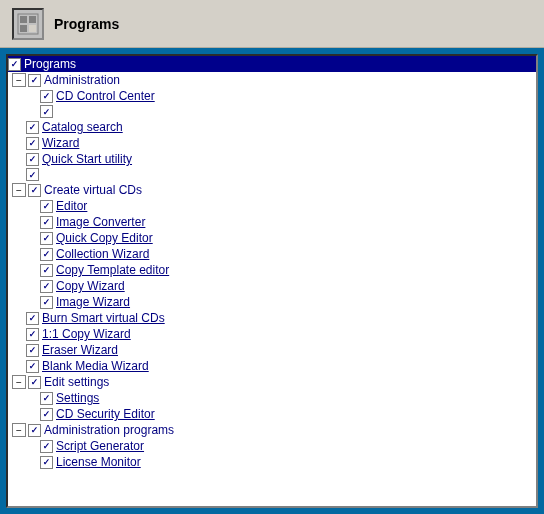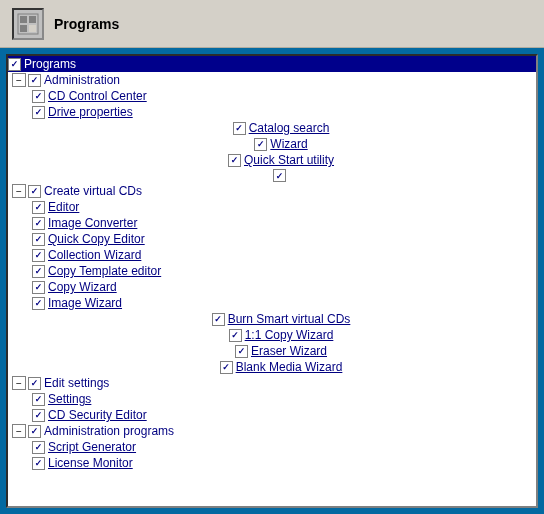--- a/index.html
+++ b/index.html
@@ -126,22 +126,22 @@
       align-items: center;
       justify-content: center;
       font-size: 10px;
       color: #000;
       margin-right: 2px;
       flex-shrink: 0;
       cursor: pointer;
     }
 
     .indent-1 { padding-left: 4px; }
-    .indent-2 { padding-left: 18px; justify-content: center; }
-    .indent-3 { padding-left: 24px; }
+    .indent-2 { padding-left: 18px; }
+    .indent-3 { padding-left: 32px; }
 
     .item-label {
       color: #000080;
       text-decoration: underline;
     }
 
     .root-label {
       color: #fff;
       font-weight: normal;
     }
@@ -179,21 +179,20 @@
         <div class="expand-btn">−</div>
         <div class="checkbox checked"></div>
         <span class="folder-label">Administration</span>
       </div>
       <div class="tree-item indent-3">
         <div class="checkbox checked"></div>
         <span class="item-label">CD Control Center</span>
       </div>
       <div class="tree-item indent-3">
         <div class="checkbox checked"></div>
-        <span class="item-label">Drive properties</span>
       </div>
 
       <div class="tree-item indent-2">
         <div class="checkbox checked"></div>
         <span class="item-label">Catalog search</span>
       </div>
 
       <div class="tree-item indent-2">
         <div class="checkbox checked"></div>
         <span class="item-label">Wizard</span>

